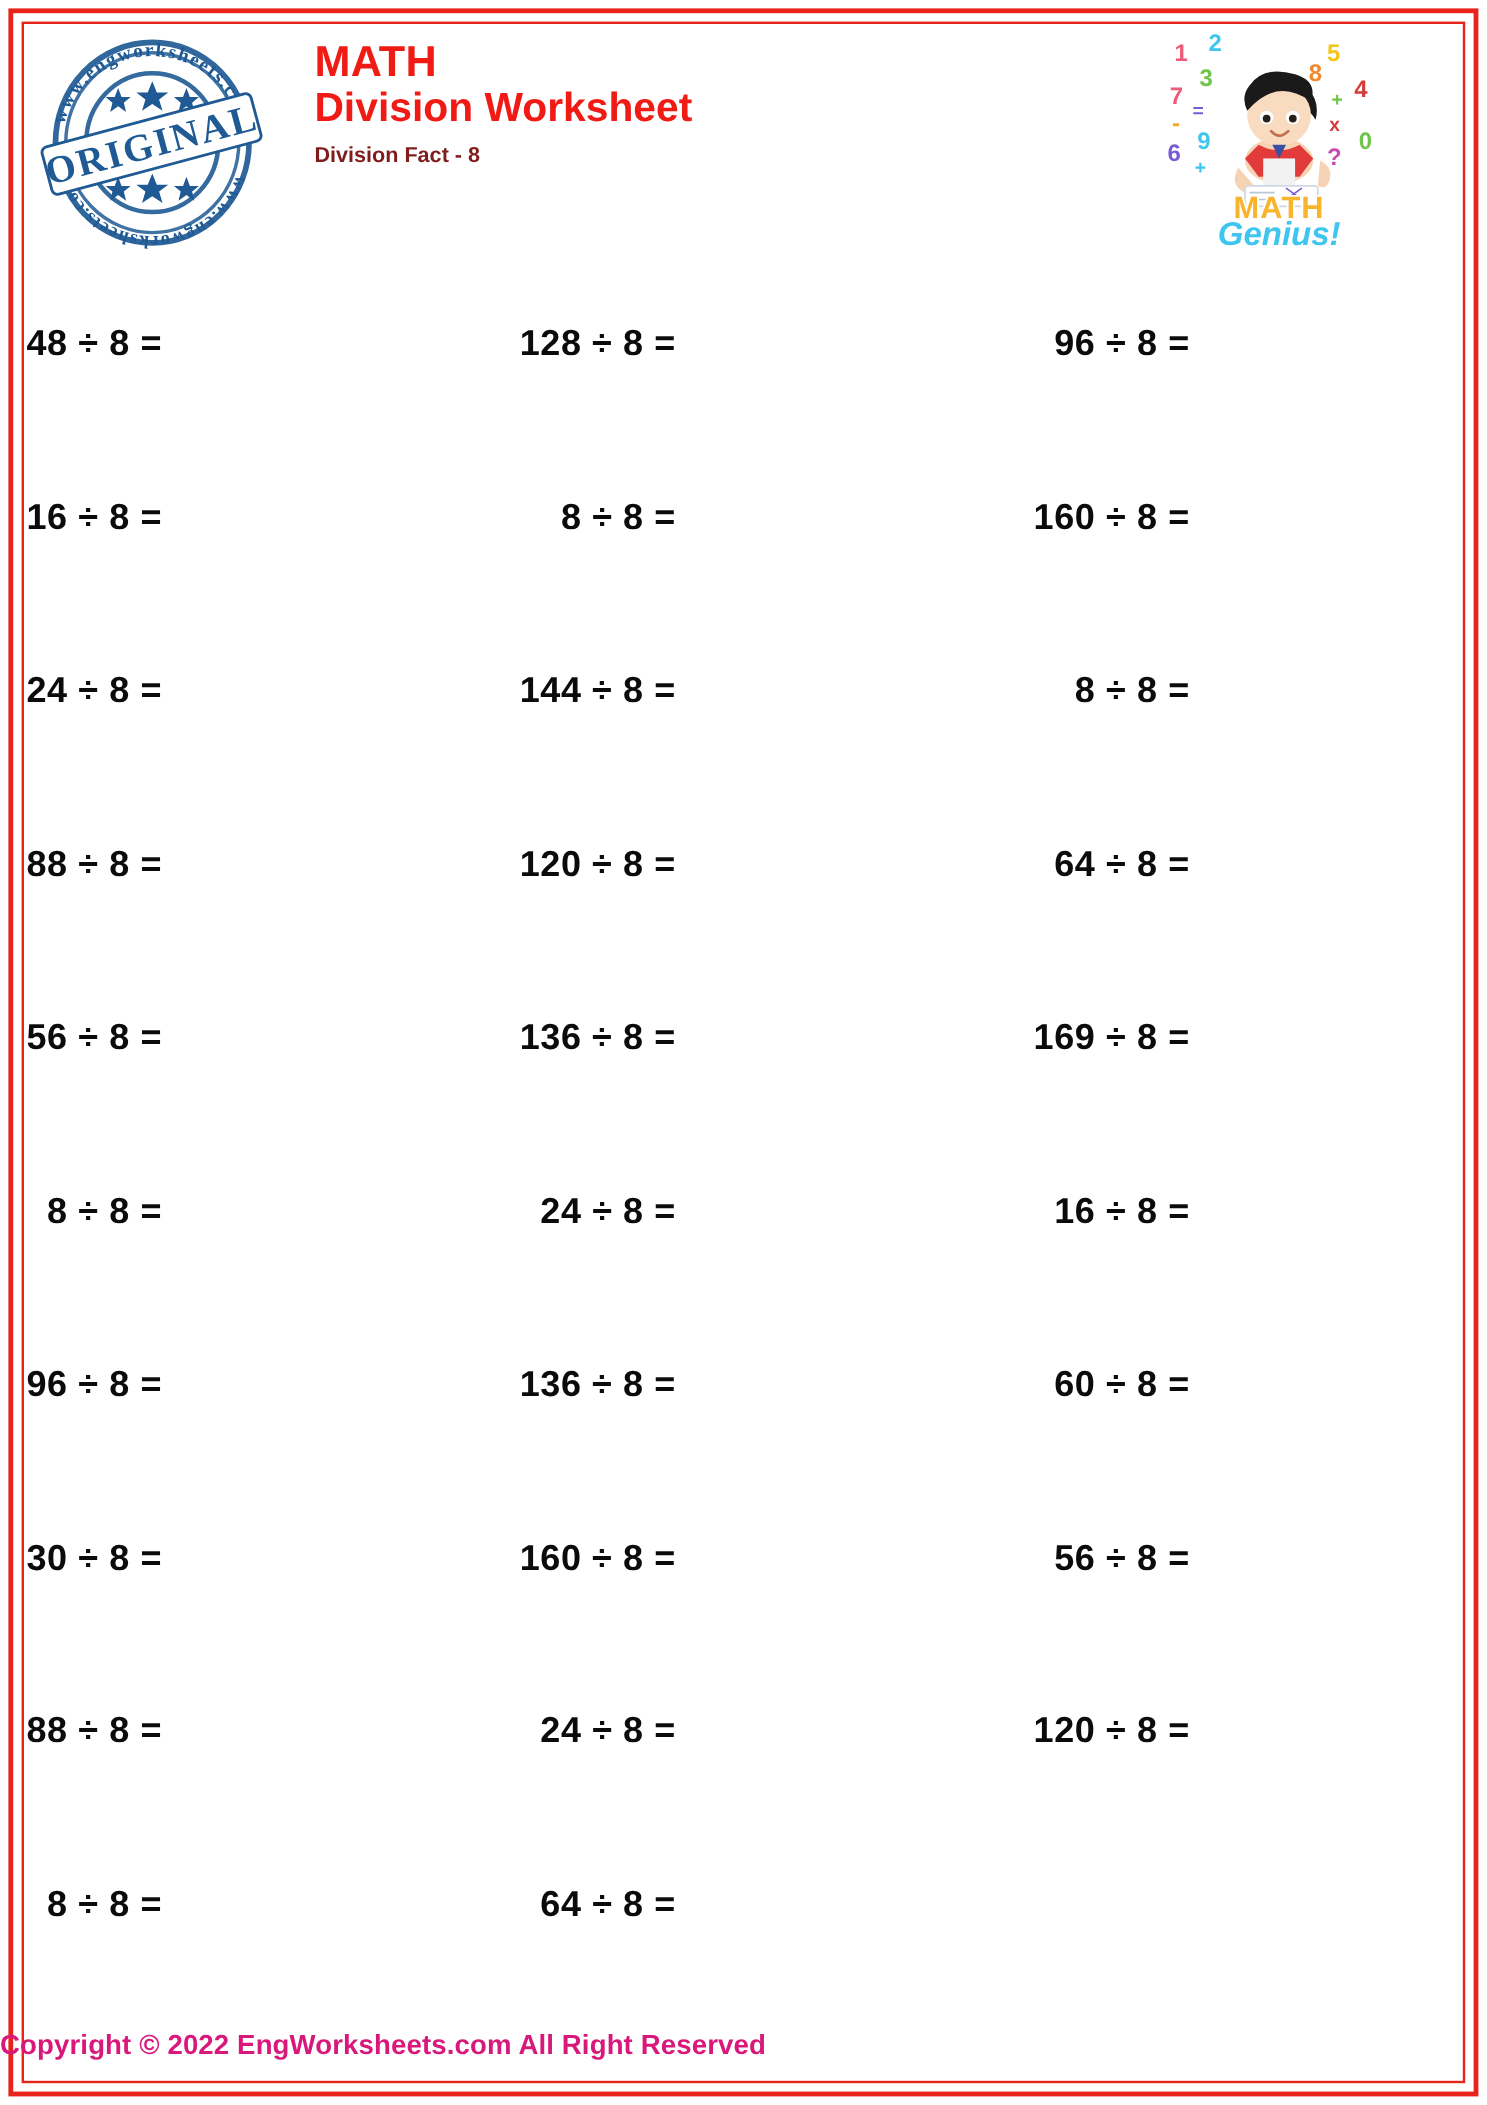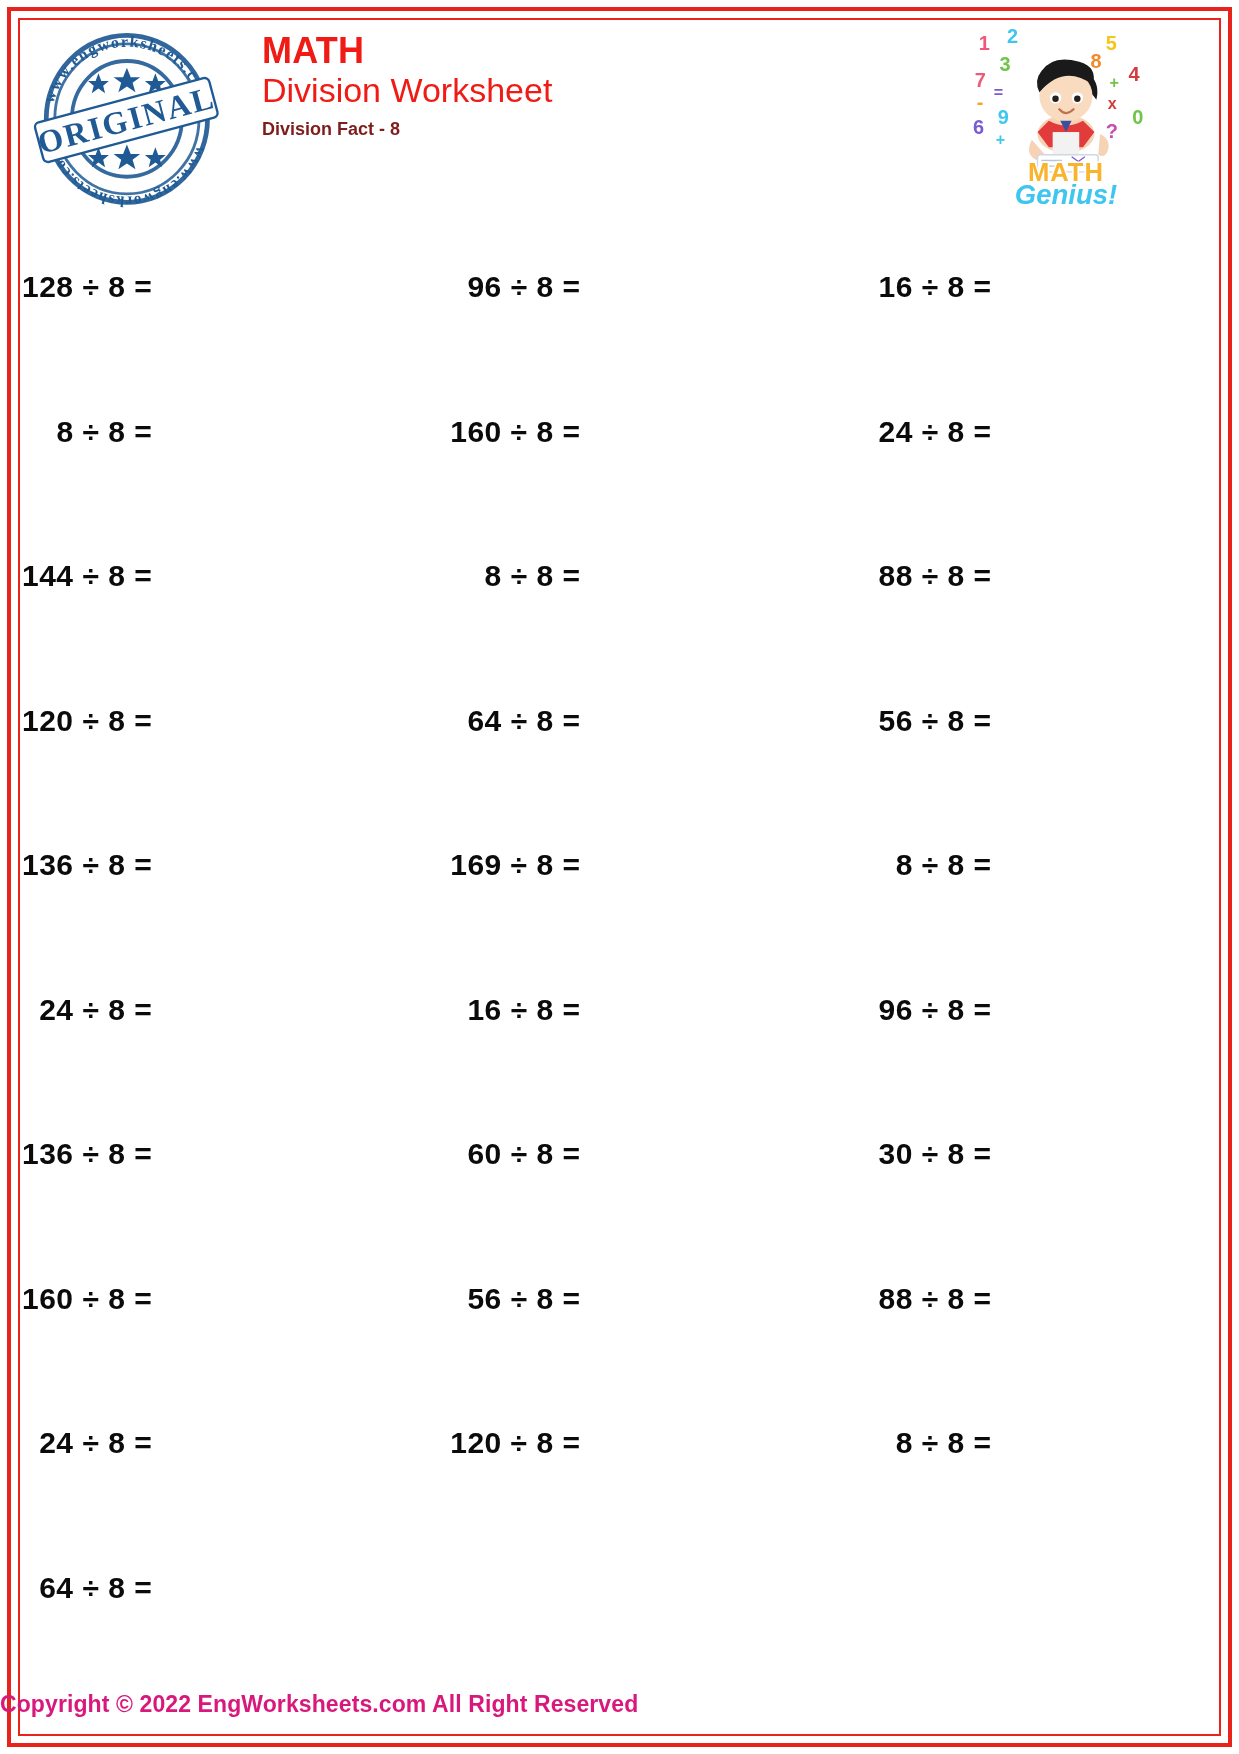--- a/index.html
+++ b/index.html
@@ -63,21 +63,21 @@
   .title-main {
     font-size: 36px;
     font-weight: bold;
     color: #ef1b14;
     line-height: 1.08;
     letter-spacing: .2px;
     white-space: nowrap;
   }
   .title-sub {
     font-size: 34px;
-    font-weight: normal;
+    font-weight: bold;
     color: #ef1b14;
     line-height: 1.15;
     white-space: nowrap;
   }
   .title-fact {
     font-size: 18px;
     font-weight: bold;
     color: #7f1d1d;
     margin-top: 9px;
     white-space: nowrap;
@@ -220,20 +220,23 @@
         <g>
           <text x="106" y="168" text-anchor="middle" font-family="'Liberation Sans', sans-serif" font-size="27" font-weight="bold" fill="#f9b42d" stroke="#ffffff" stroke-width="3.2" paint-order="stroke" letter-spacing="1">MATH</text>
           <text x="106" y="192" text-anchor="middle" font-family="'Liberation Sans', sans-serif" font-size="29" font-weight="bold" fill="#3fc6f0" stroke="#ffffff" stroke-width="3.2" paint-order="stroke" font-style="italic">Genius!</text>
         </g>
       </svg>
     </div>
   </div>
 
   <div class="problems">
     <div class="cell">
+        <span class="problem">48 ÷ 8 =</span>
+      </div>
+    <div class="cell">
         <span class="problem">128 ÷ 8 =</span>
       </div>
     <div class="cell">
         <span class="problem">96 ÷ 8 =</span>
       </div>
 
     <div class="cell">
         <span class="problem">16 ÷ 8 =</span>
       </div>
     <div class="cell">

